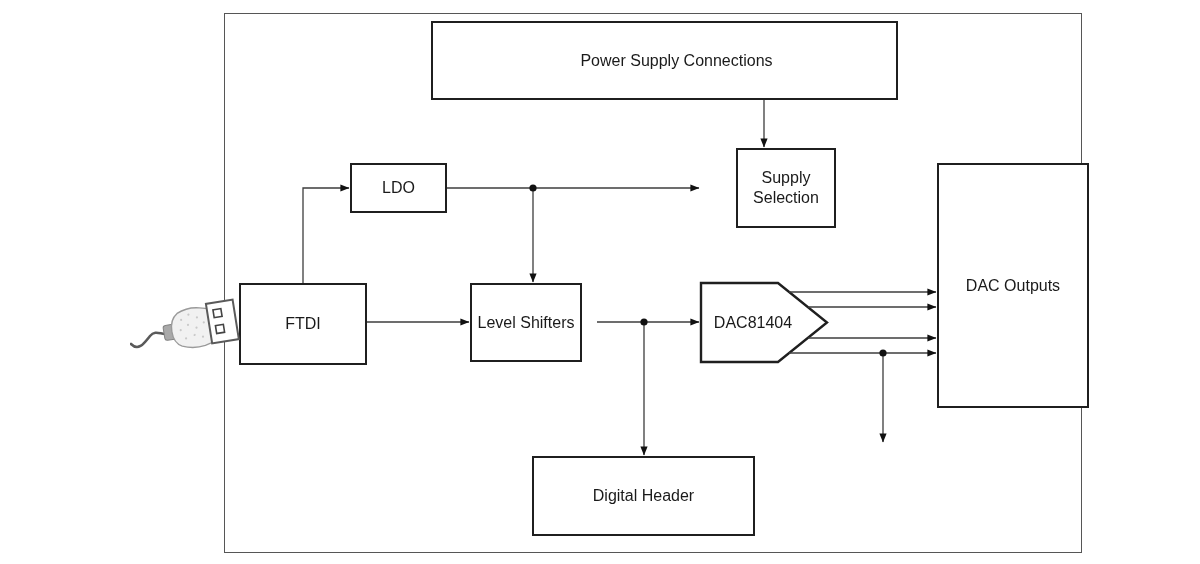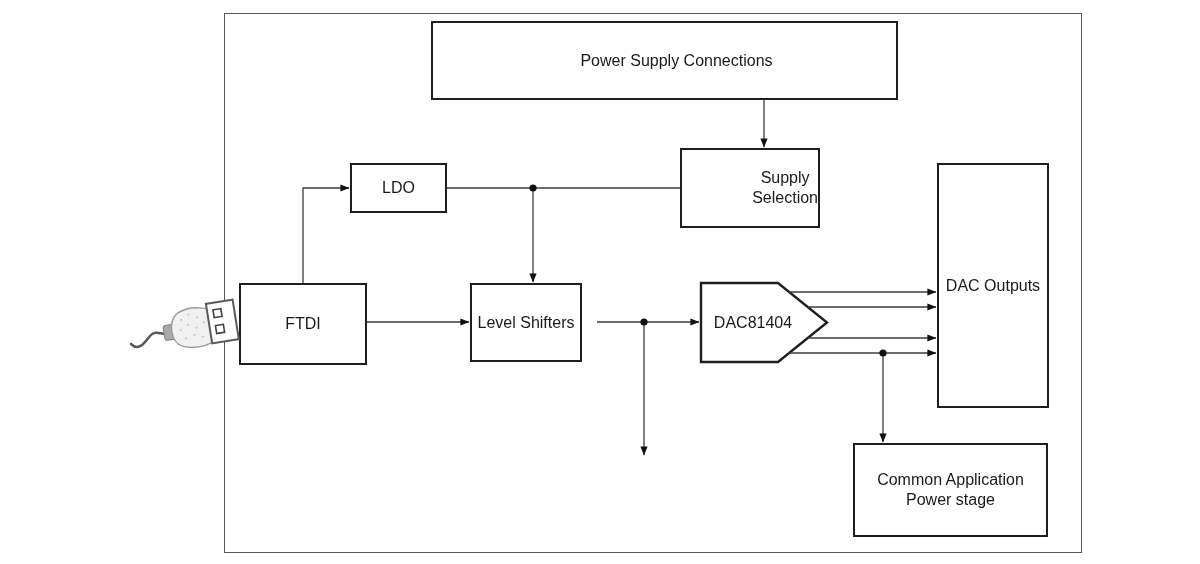--- a/index.html
+++ b/index.html
@@ -96,50 +96,49 @@
       <circle cx="533" cy="188" r="3.6"></circle>
       <circle cx="644" cy="322" r="3.6"></circle>
       <circle cx="883" cy="353" r="3.6"></circle>
     </g>
   </svg>
 
   <div class="node" style="left:431px; top:21px; width:467px; height:79px;padding-left:24px;">
     <span>Power Supply Connections</span>
   </div>
 
-  <div class="node" style="left:680px; top:148px; width:140px; height:80px;justify-content:flex-end;">
+  <div class="node" style="left:736px; top:148px; width:100px; height:80px;">
     <span>Supply
 Selection</span>
   </div>
 
   <div class="node" style="left:350px; top:163px; width:97px; height:50px;">
     <span>LDO</span>
   </div>
 
   <div class="node" style="left:239px; top:283px; width:128px; height:82px;">
     <span>FTDI</span>
   </div>
 
   <div class="node" style="left:470px; top:283px; width:112px; height:79px;">
     <span>Level Shifters</span>
   </div>
 
   <div class="node bare" style="left:703px; top:283px; width:100px; height:79px;">
     <span>DAC81404</span>
   </div>
 
-  <div class="node" style="left:937px; top:163px; width:112px; height:245px;">
+  <div class="node" style="left:937px; top:163px; width:152px; height:245px;">
     <span>DAC Outputs</span>
   </div>
 
+  <div class="node" style="left:532px; top:456px; width:223px; height:80px;">
+    <span>Digital Header</span>
+  </div>
 
-  <div class="node" style="left:853px; top:443px; width:195px; height:94px;">
-    <span>Common Application
-Power stage</span>
-  </div>
 
   <svg class="usb-icon" width="112" height="70" viewBox="0 0 112 70">
 
     <path d="M1,54 C9,62 15,52 20,46 C25,40 30,44 35,44" fill="none" stroke="#5a5a5a" stroke-width="2.6" stroke-linecap="round"></path>
     <g transform="rotate(-9 70 34)">
 
       <rect x="33" y="30" width="12" height="15" rx="2.5" fill="#a9a9a9" stroke="#838383" stroke-width="1"></rect>
 
       <path d="M49,20 Q41,25 41,37 Q41,49 49,53 Q60,58 72,56 L80,54 L80,20 L72,18 Q60,15 49,20 Z" fill="#f1f1f1" stroke="#9a9a9a" stroke-width="1.4"></path>
 

